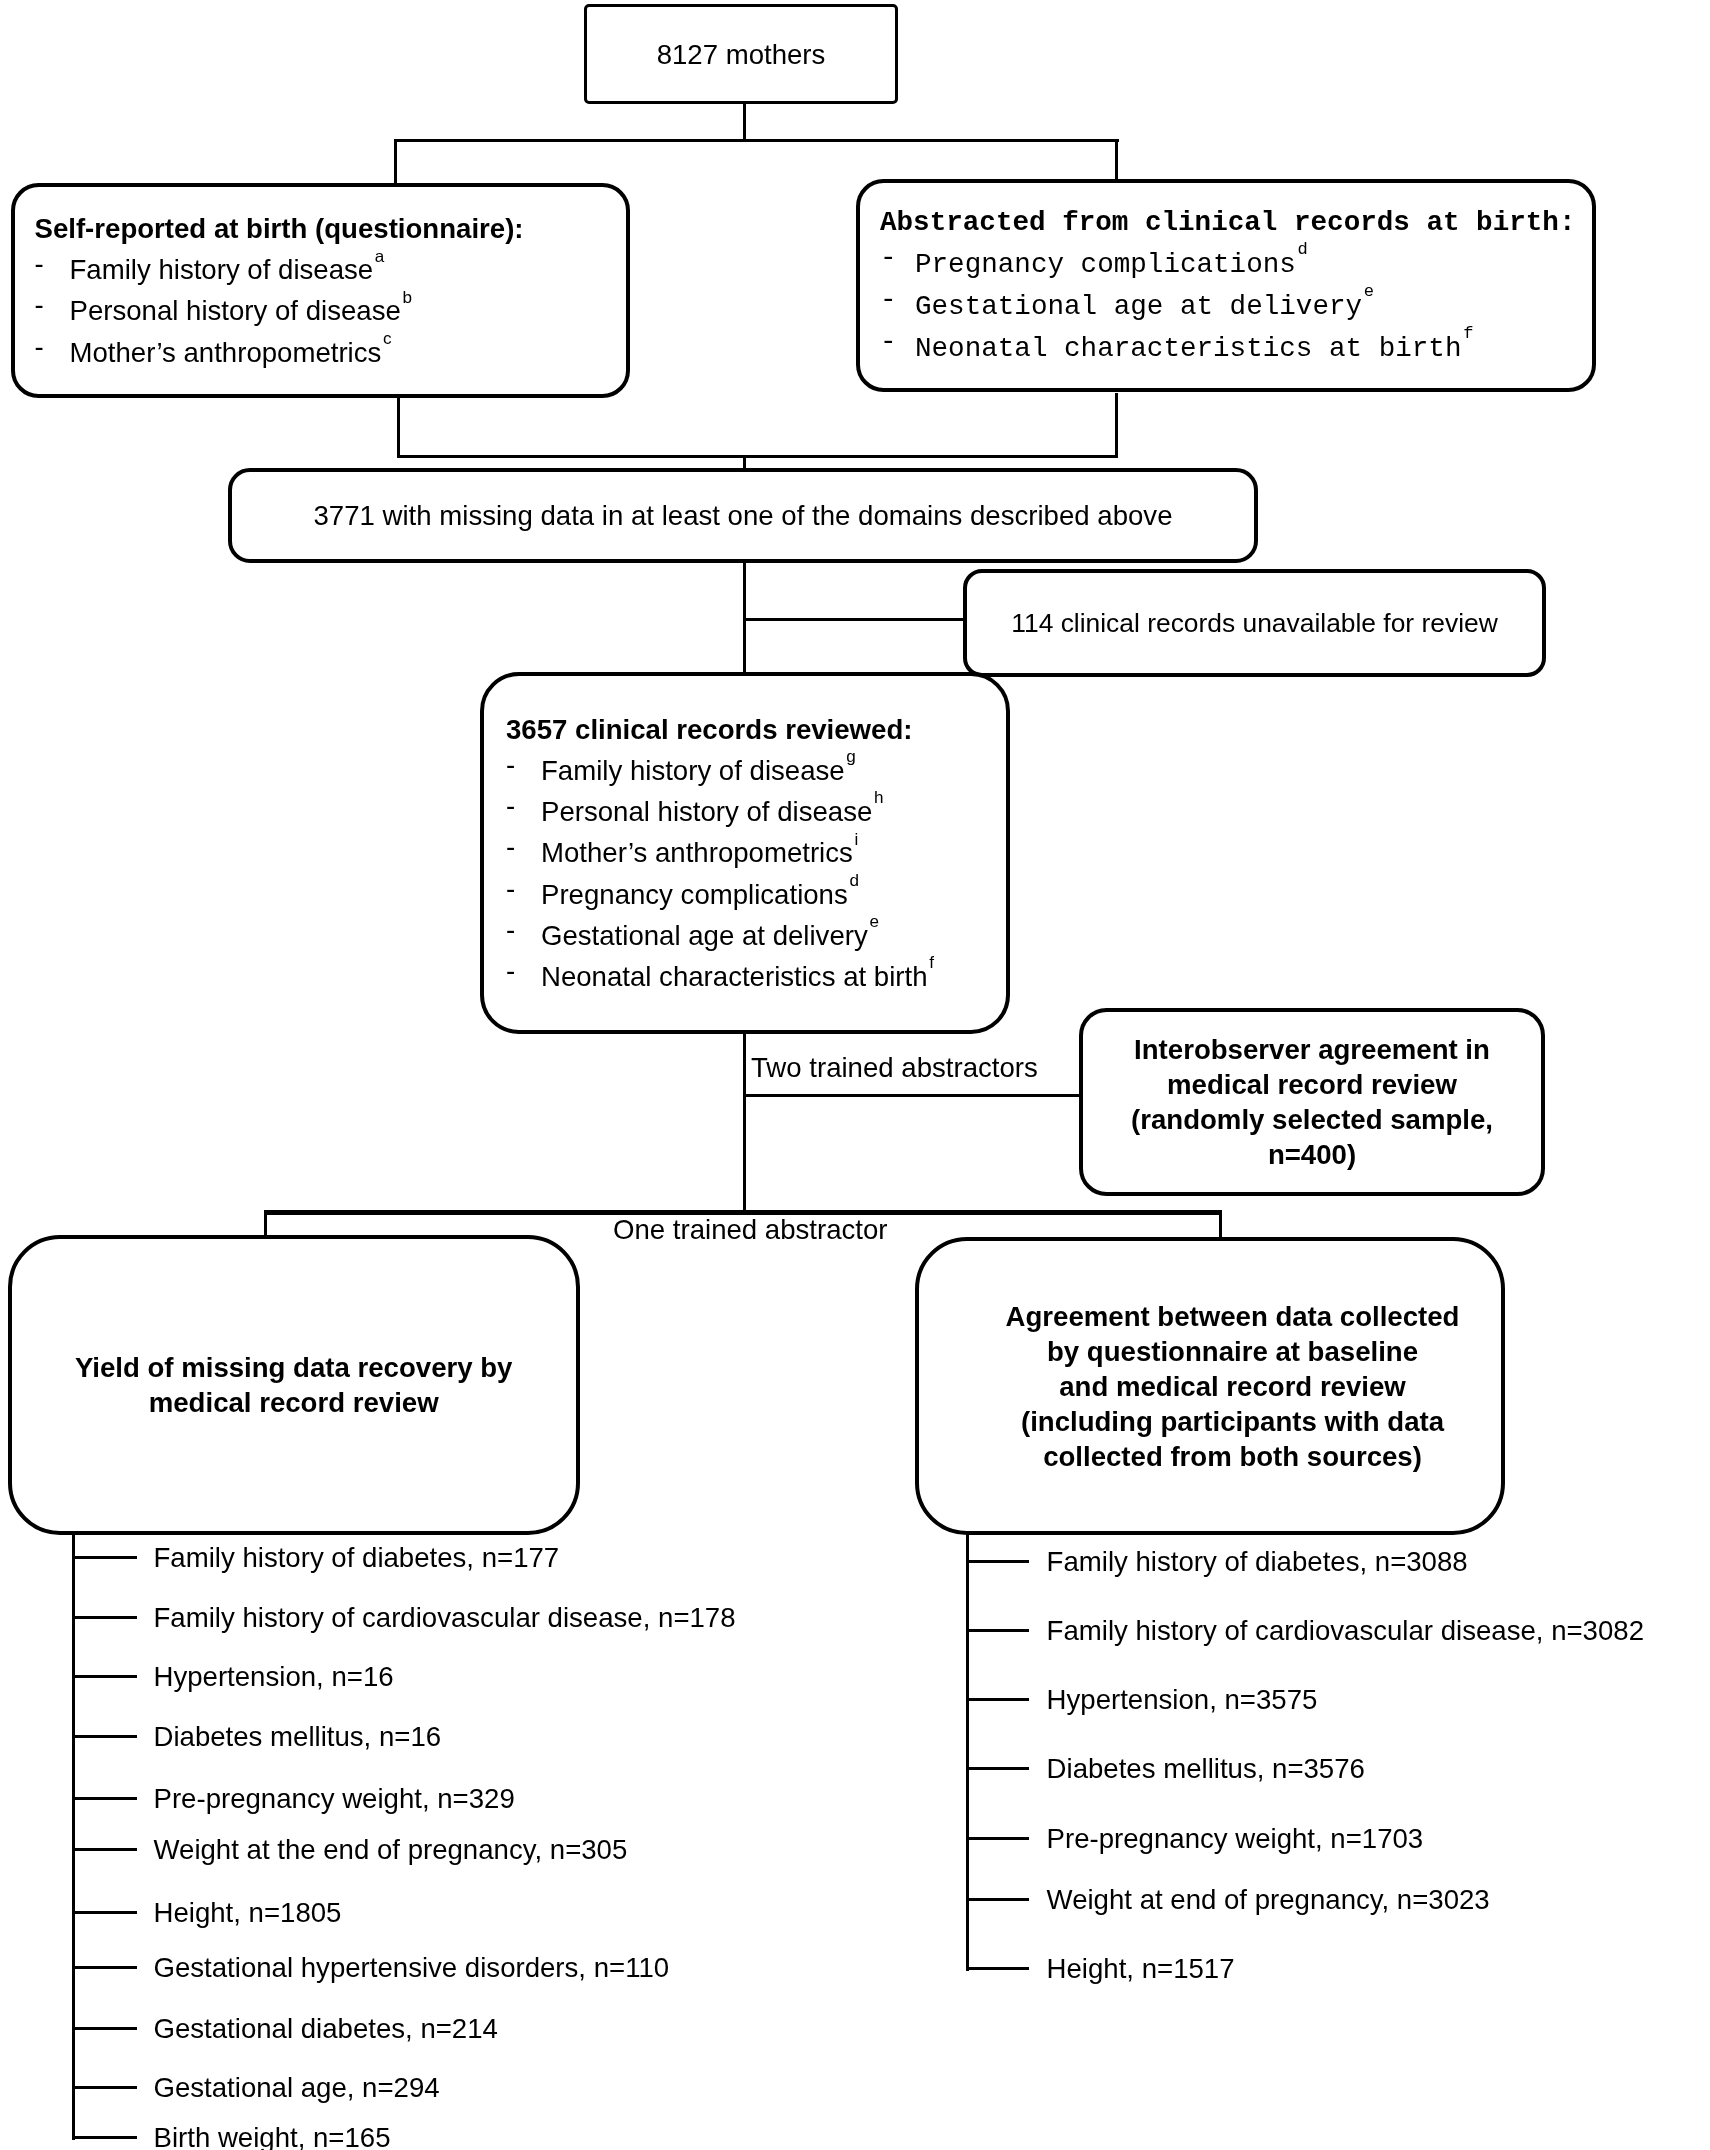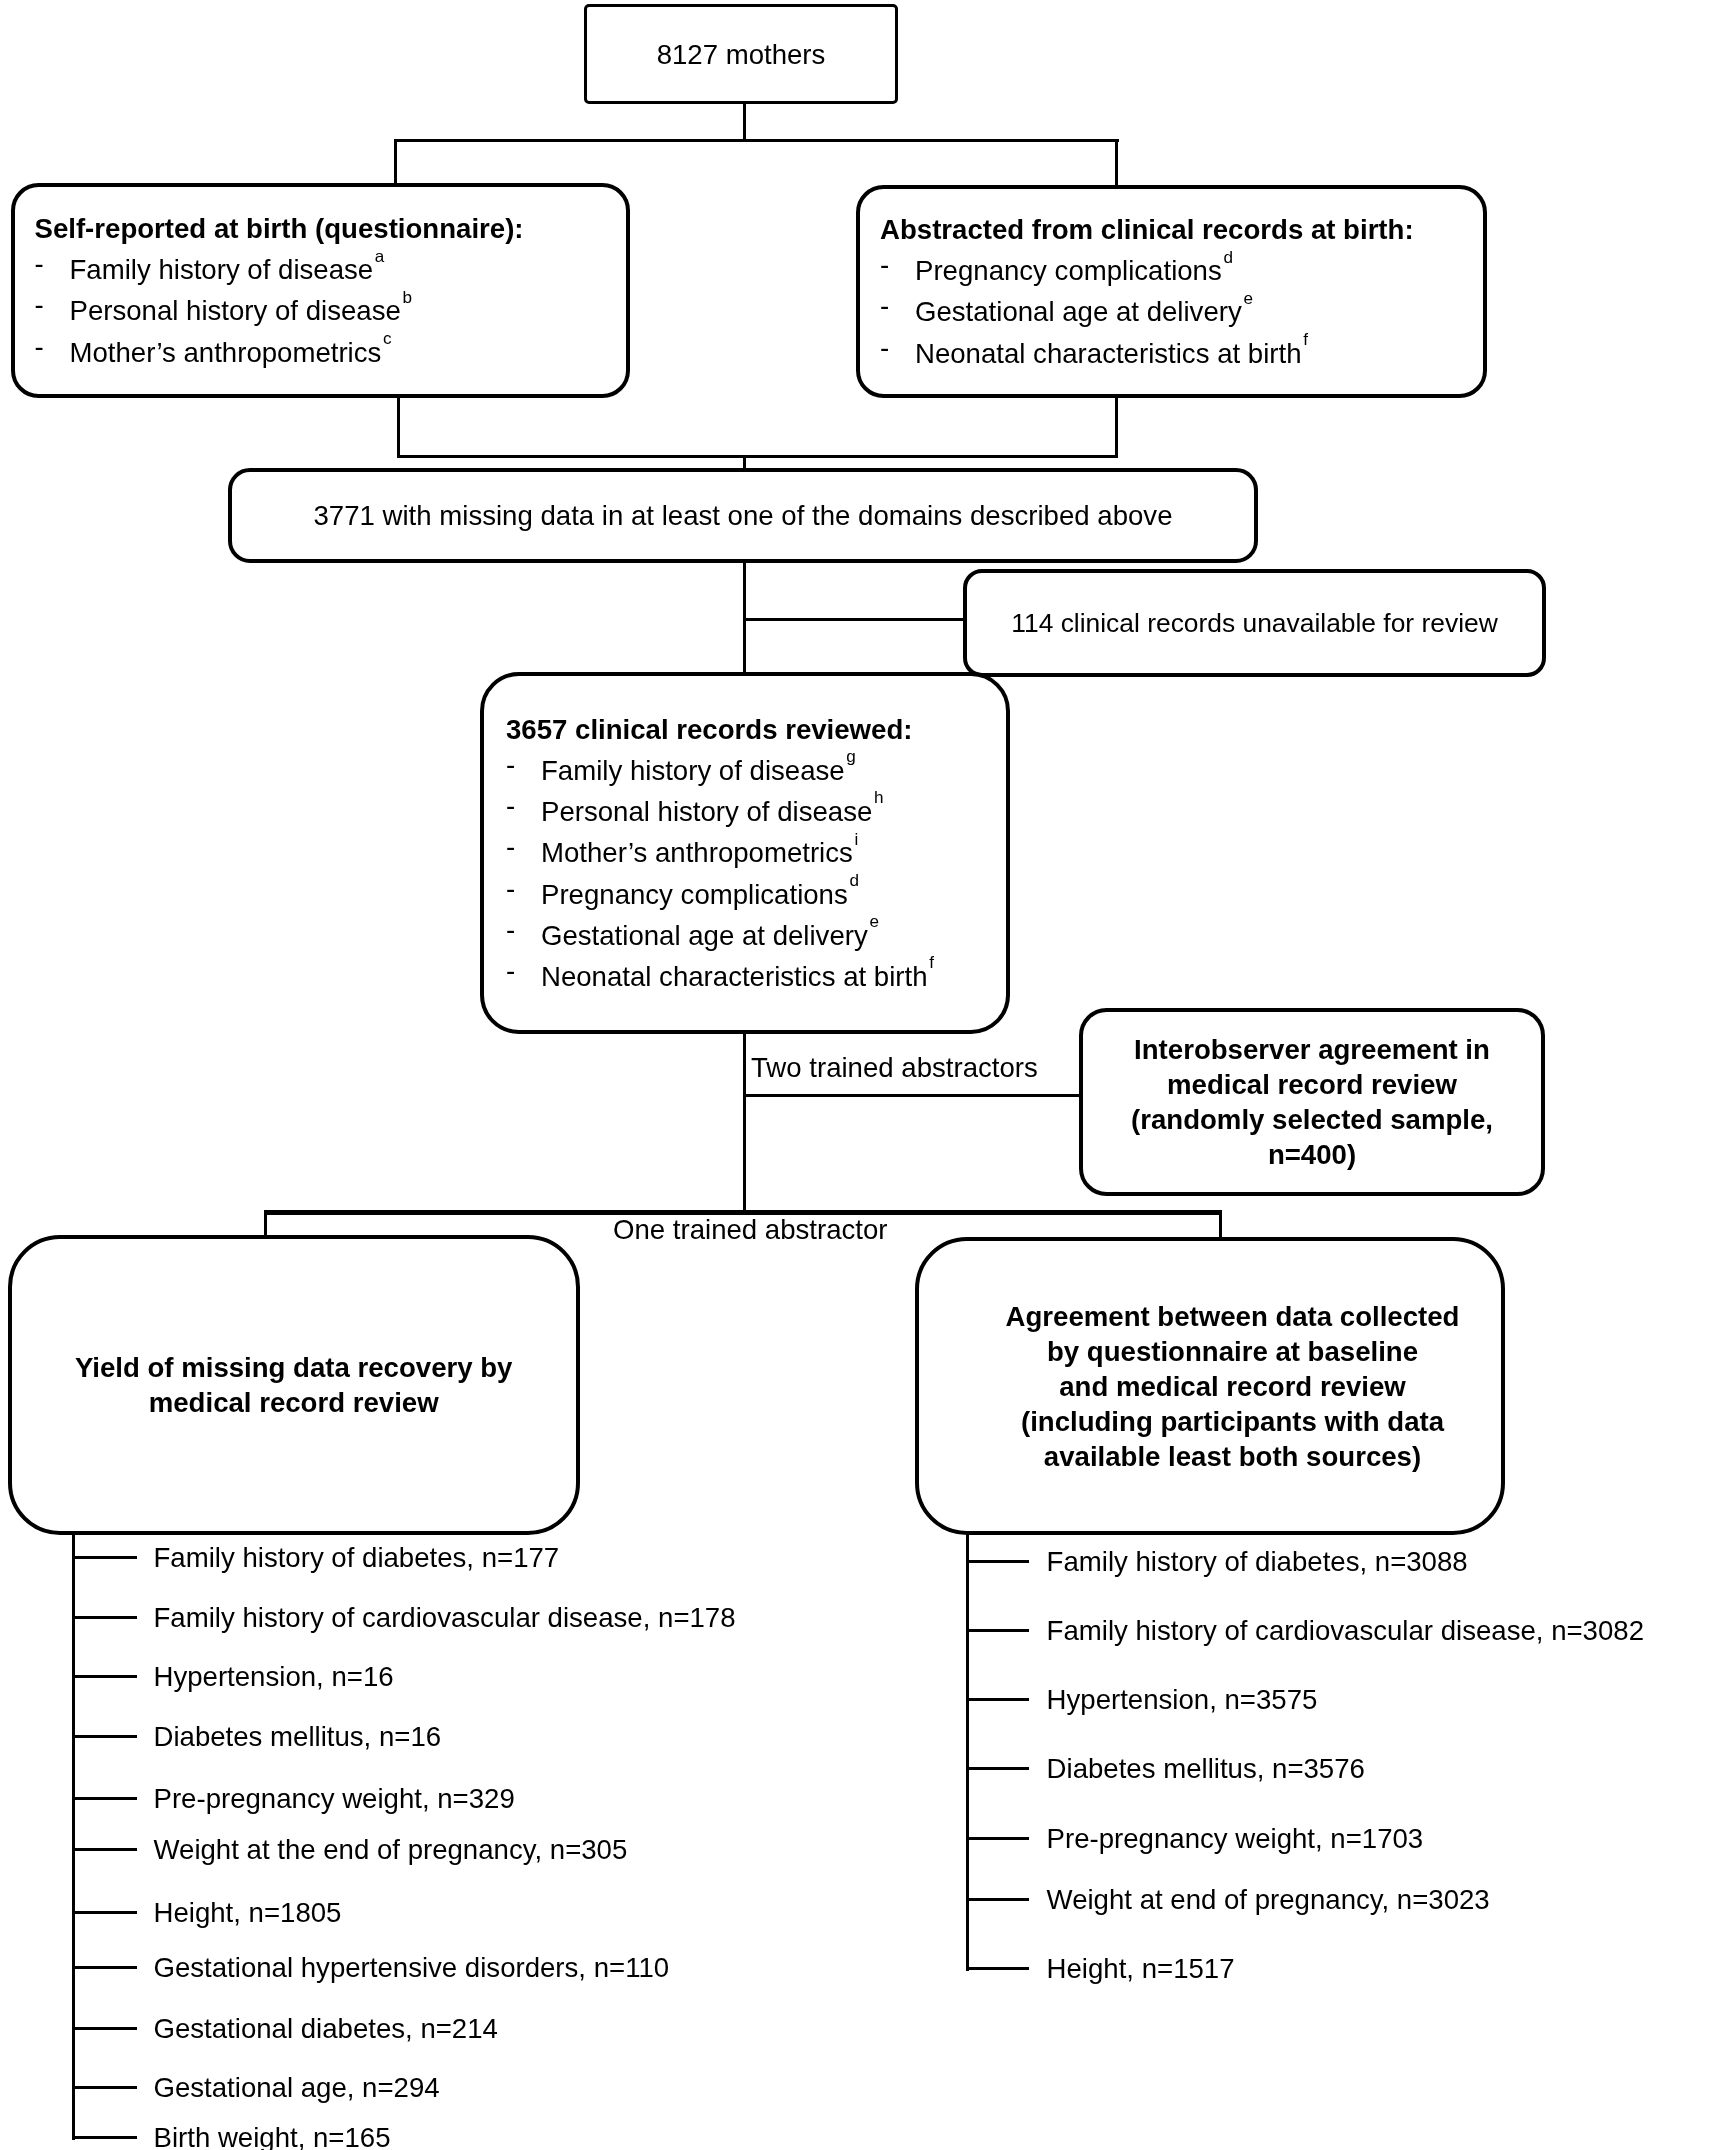--- a/index.html
+++ b/index.html
@@ -72,21 +72,21 @@
     <div class="b-row">
       <span class="dash">-</span>
       <span><span>Personal history of disease</span><sup>b</sup></span>
     </div>
     <div class="b-row">
       <span class="dash">-</span>
       <span><span>Mother’s anthropometrics</span><sup>c</sup></span>
     </div>
   </div>
 
-  <div class="box pad-l" style="left:856px;top:185px;width:631px;height:213px;">
+  <div class="box pad-l" style="left:856px;top:179px;width:740px;height:213px;font-family:Liberation Mono, monospace;">
     <div class="txt bold">Abstracted from clinical records at birth:</div>
     <div class="b-row">
       <span class="dash">-</span>
       <span><span>Pregnancy complications</span><sup>d</sup></span>
     </div>
     <div class="b-row">
       <span class="dash">-</span>
       <span><span>Gestational age at delivery</span><sup>e</sup></span>
     </div>
     <div class="b-row">
@@ -144,21 +144,21 @@
   <div class="box" style="left:7.7px;top:1235px;width:572px;height:300px;border-radius:52px;">
     <div class="txt bold center">Yield of missing data recovery by</div>
     <div class="txt bold center">medical record review</div>
   </div>
 
   <div class="box" style="left:915px;top:1237px;width:590px;height:298px;border-radius:52px;padding-left:45px;">
     <div class="txt bold center">Agreement between data collected</div>
     <div class="txt bold center">by questionnaire  at baseline</div>
     <div class="txt bold center">and medical record review</div>
     <div class="txt bold center">(including participants with data</div>
-    <div class="txt bold center">available least both sources)</div>
+    <div class="txt bold center">collected from both sources)</div>
   </div>
 
   <div class="vline" style="left:72px;top:1534px;width:2.8px;height:606px;"></div>
 
   <div class="list-row" style="left:72px;top:1540px;">
     <div class="tickmark" style="width:65px;"></div>
     <span class="list-label" style="margin-left:16.5px;">Family history of diabetes, n=177</span>
   </div>
   <div class="list-row" style="left:72px;top:1600px;">
     <div class="tickmark" style="width:65px;"></div>

